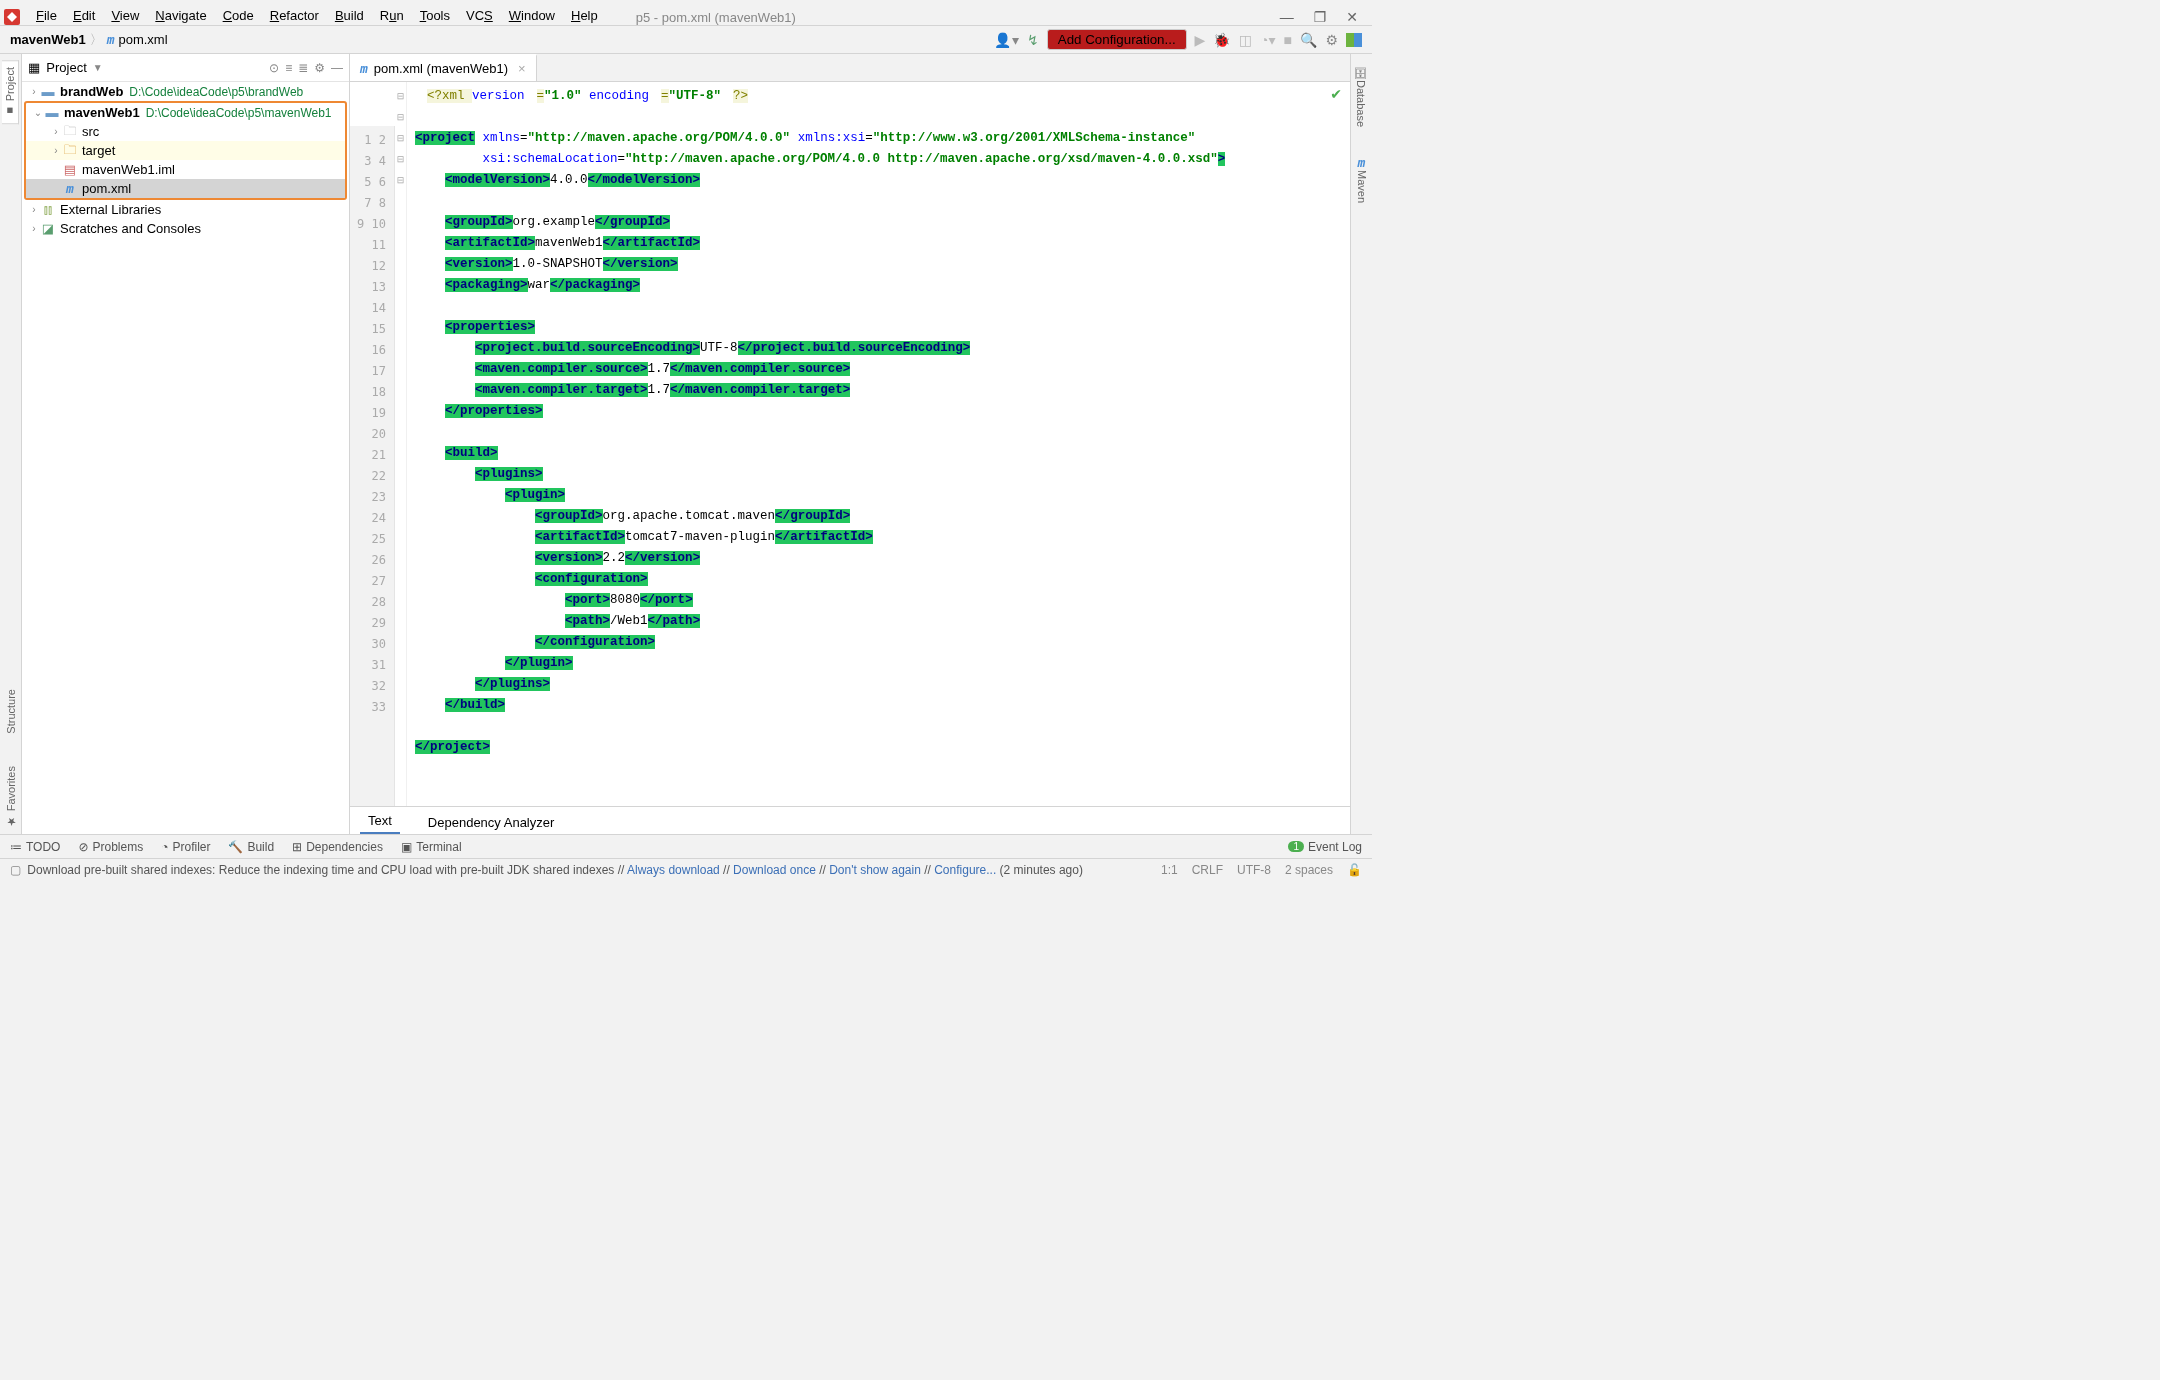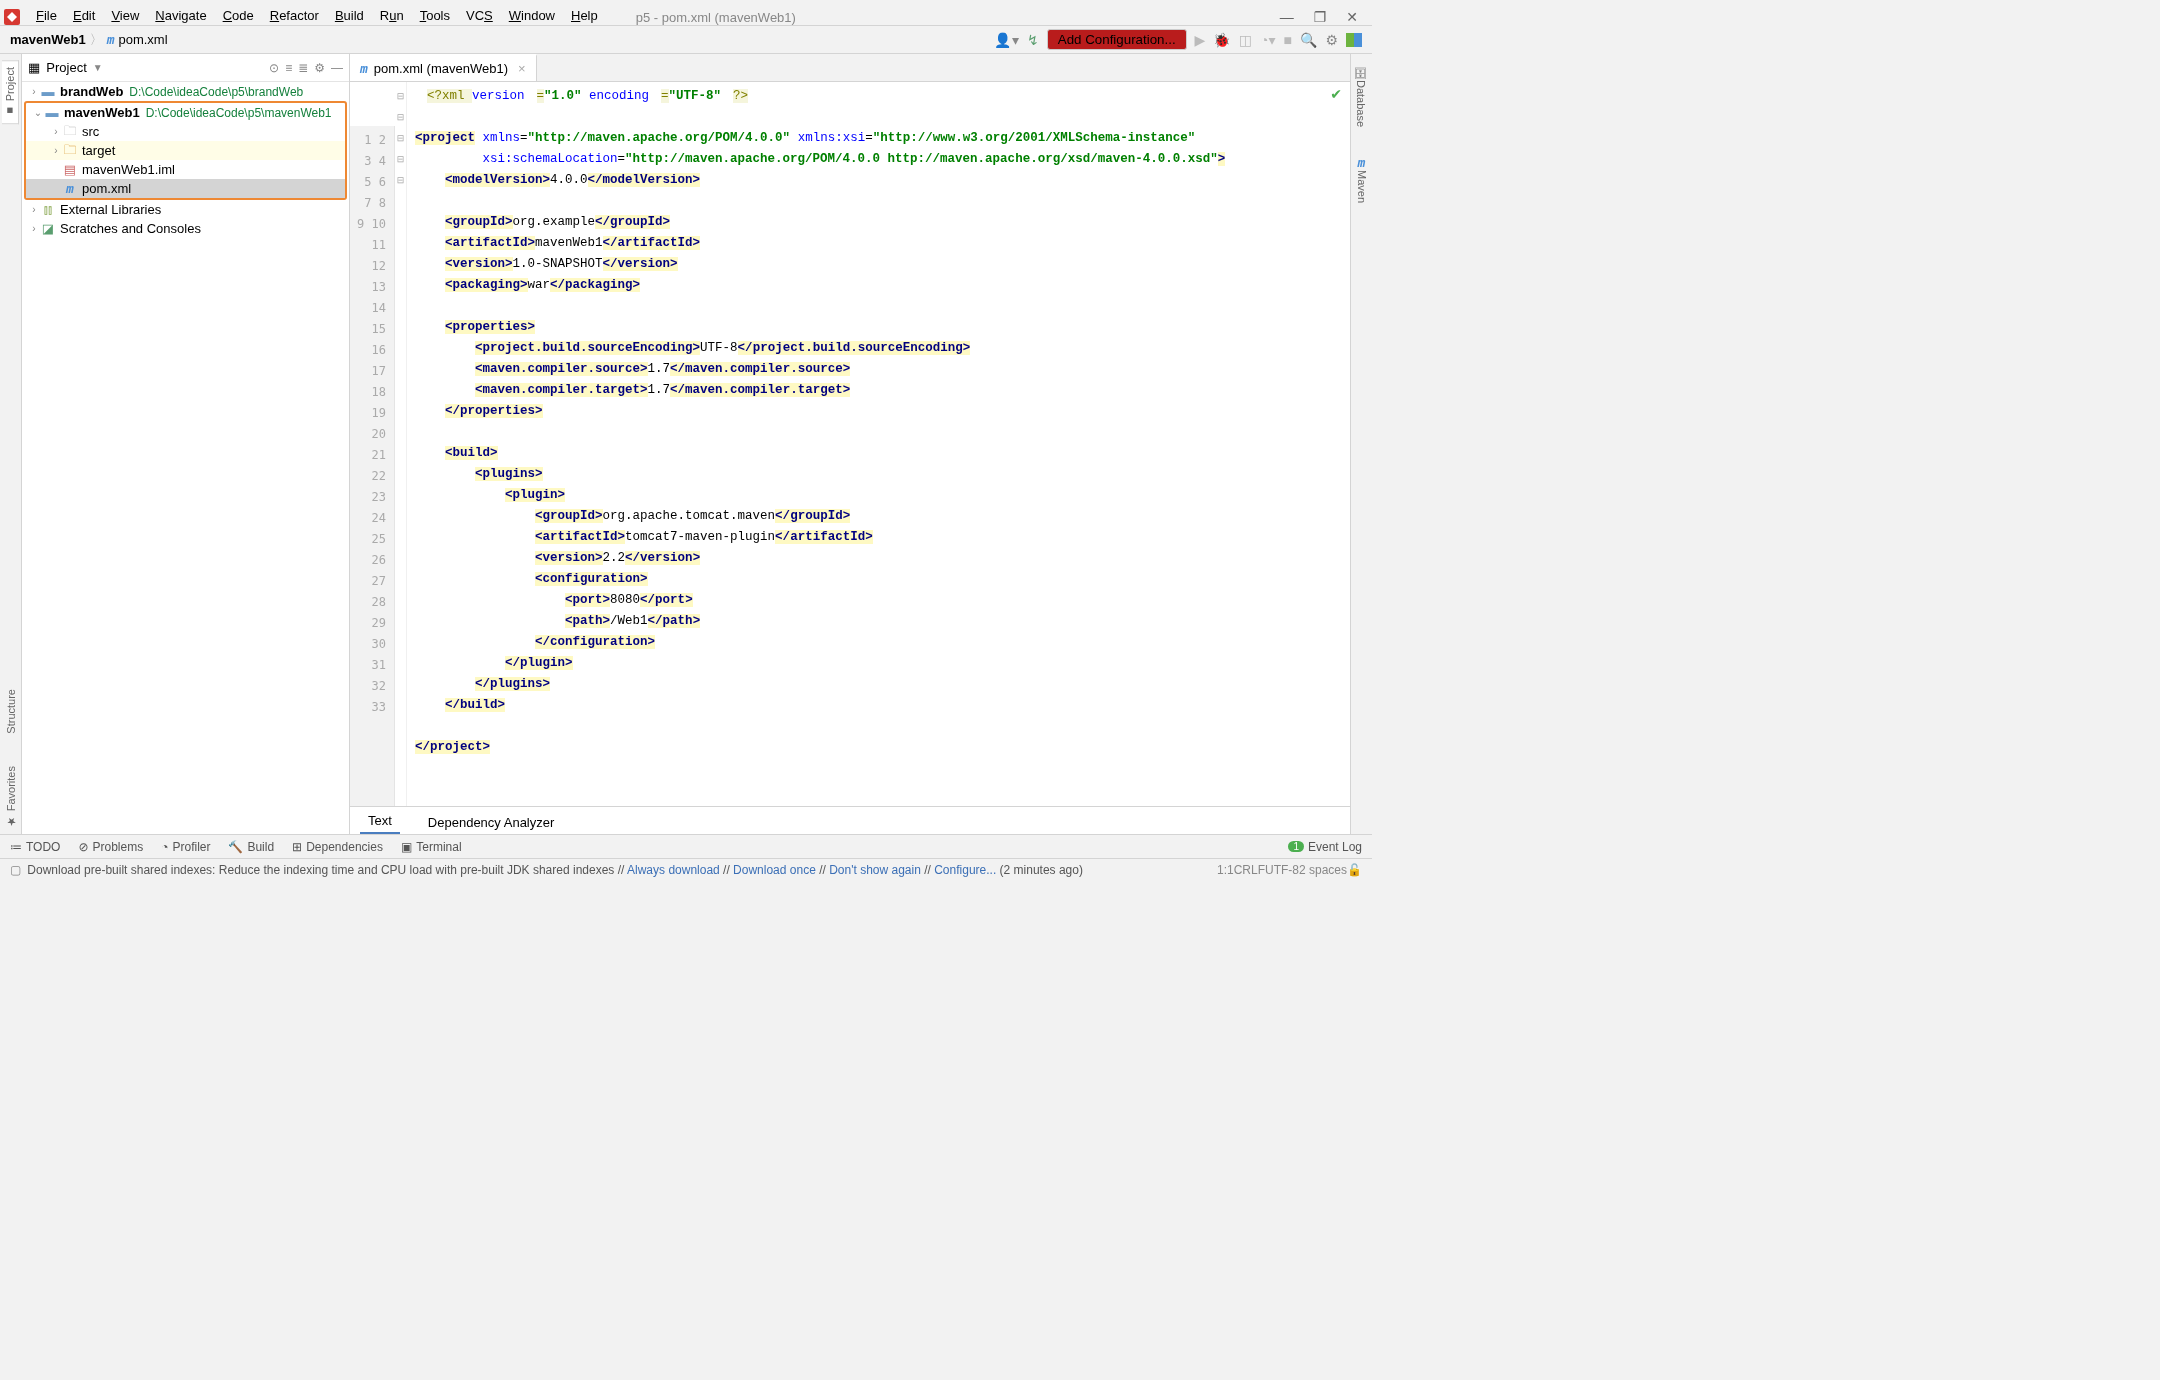--- a/index.html
+++ b/index.html
@@ -80,40 +80,40 @@
 .tab-bar { height: 28px; display: flex; align-items: center; border-bottom: 1px solid #d4d4d4; background: #f2f2f2; }
 .ed-tab { height: 100%; display: flex; align-items: center; gap: 6px; padding: 0 10px; background: #fff; border-right: 1px solid #d4d4d4; border-top: 2px solid transparent; }
 .ed-tab .close { color: #aaa; cursor: pointer; margin-left: 4px; }
 
 .editor-body { flex: 1; display: flex; overflow: hidden; position: relative; }
 .gutter { width: 45px; background: #f2f2f2; border-right: 1px solid #e4e4e4; text-align: right; padding: 4px 8px 4px 4px; font-family: "Consolas", monospace; font-size: 12px; color: #aaa; line-height: 21px; margin-top: 44px; }
 .fold-gutter { width: 12px; background: #fff; border-right: 1px solid #f0f0f0; padding-top: 4px; line-height: 21px; font-size: 9px; color: #aaa; text-align: center; }
 .code { flex: 1; padding: 4px 8px; font-family: "Consolas", "Courier New", monospace; font-size: 12.5px; line-height: 21px; white-space: pre; overflow: auto; }
 .check-icon { position: absolute; top: 4px; right: 8px; color: #4caf50; font-size: 14px; }
 
-.c-tag { color: #000080; font-weight: bold; background: #fef9c3; }
+.c-tag { color: #000080; font-weight: bold; background: #22c55e; }
 .c-attr { color: #0000ff; }
 .c-str { color: #008000; font-weight: bold; }
 .c-pi { color: #808000; background: #f5f5dc; margin-left: 12px; }
 
 .editor-bottom-tabs { height: 28px; display: flex; align-items: flex-end; border-top: 1px solid #d4d4d4; padding: 0 10px; gap: 20px; }
 .ed-btab { padding: 4px 8px; cursor: pointer; }
 .ed-btab.active { border-bottom: 2px solid #4a7dbf; font-weight: 500; }
 
 .right-gutter { width: 22px; background: #f2f2f2; border-left: 1px solid #d4d4d4; display: flex; flex-direction: column; align-items: center; padding-top: 6px; gap: 16px; }
 .right-gutter .vtab { writing-mode: vertical-rl; font-size: 11px; color: #666; padding: 6px 2px; cursor: pointer; }
 
 .bottom-tools { height: 24px; background: #f2f2f2; border-top: 1px solid #d4d4d4; display: flex; align-items: center; padding: 0 10px; gap: 18px; font-size: 12px; }
 .bt-item { display: flex; align-items: center; gap: 4px; cursor: pointer; color: #555; }
 .bt-right { margin-left: auto; display: flex; align-items: center; gap: 4px; }
 .badge { background: #4caf50; color: #fff; border-radius: 8px; font-size: 10px; padding: 0 5px; }
 
 .statusbar { height: 22px; background: #f2f2f2; border-top: 1px solid #d4d4d4; display: flex; align-items: center; padding: 0 10px; font-size: 12px; color: #555; }
 .statusbar .link { color: #3b6fb6; cursor: pointer; }
-.statusbar .right { margin-left: auto; display: flex; color: #888; }
+.statusbar .right { margin-left: auto; display: flex; gap: 14px; color: #888; }
 </style>
 </head>
 <body>
 
 <div class="menubar">
   <div class="app-icon"></div>
   <span class="menu-item"><u>F</u>ile</span>
   <span class="menu-item"><u>E</u>dit</span>
   <span class="menu-item"><u>V</u>iew</span>
   <span class="menu-item"><u>N</u>avigate</span>

